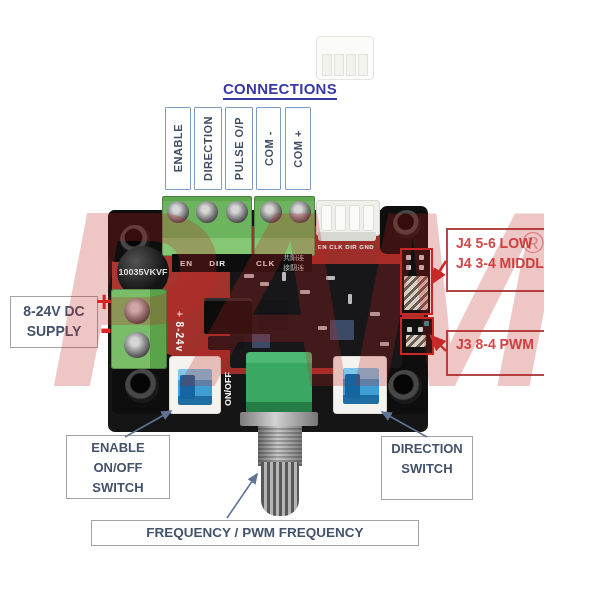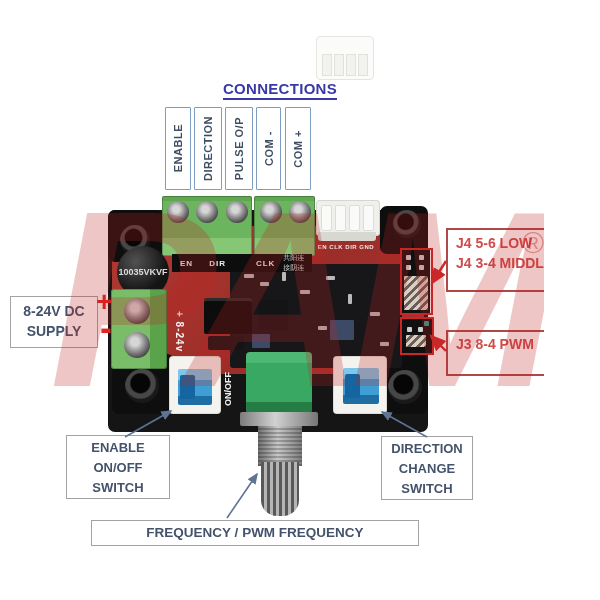--- a/index.html
+++ b/index.html
@@ -257,21 +257,20 @@
     <div>J3 8-4 PWM</div>
   </div>
 
   <div class="abs callout" style="left:66px;top:435px;width:104px;height:64px;font-size:13px;padding-top:2px">
     <div>ENABLE</div>
     <div>ON/OFF</div>
     <div>SWITCH</div>
   </div>
   <div class="abs callout" style="left:381px;top:436px;width:92px;height:64px;font-size:13px;padding-top:2px">
     <div>DIRECTION</div>
-    <div>CHANGE</div>
     <div>SWITCH</div>
   </div>
   <div class="abs callout" style="left:91px;top:520px;width:328px;height:26px;font-size:13.5px;line-height:24px">
     <span>FREQUENCY / PWM FREQUENCY</span>
   </div>
 
   <svg id="arrows" width="600" height="600">
     <defs>
       <marker id="ah-gray" markerWidth="8" markerHeight="8" refX="6" refY="3" orient="auto">
         <path d="M0,0 L7,3 L0,6 Z" fill="#5f7394"></path>

